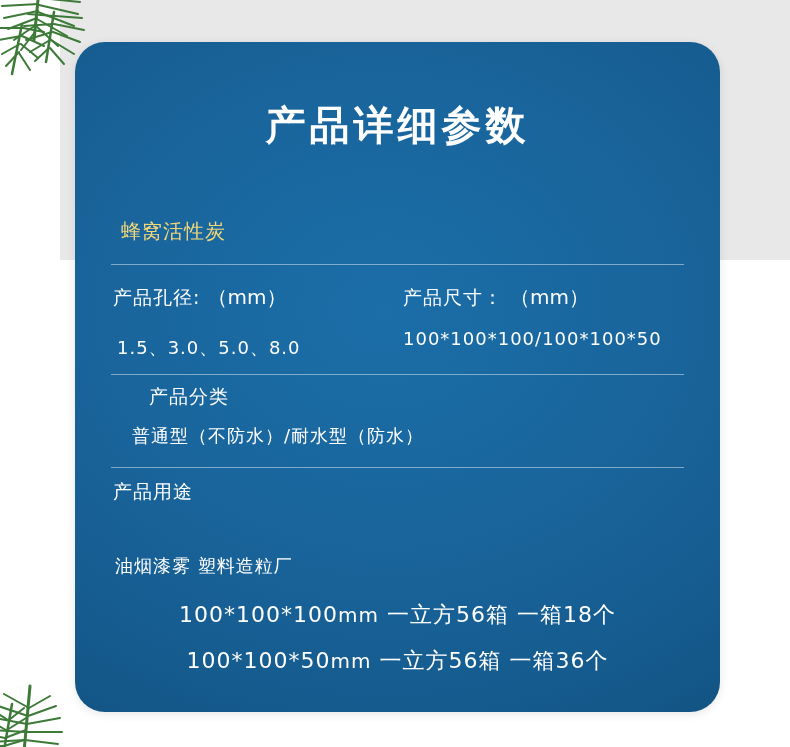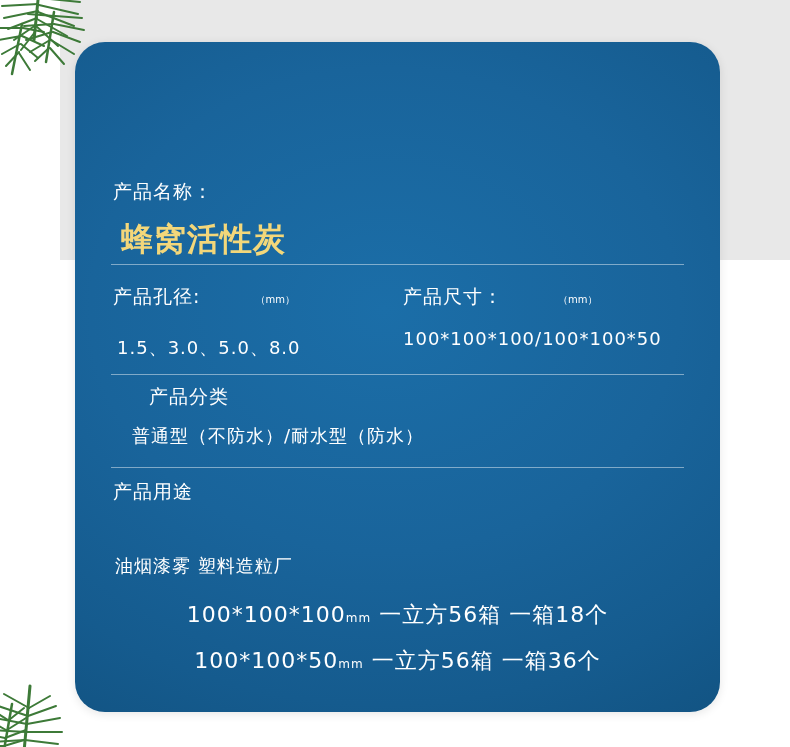--- a/index.html
+++ b/index.html
@@ -81,52 +81,51 @@
     color: #ffffff;
     font-size: 19px;
     font-weight: normal;
     font-family: "DejaVu Sans", "Liberation Sans", sans-serif;
     letter-spacing: 1px;
   }
   .label.plain { font-weight: normal; }
   .value {
     position: absolute;
     color: #f3d77a;
-    font-size: 32px;
-    font-weight: bold;
+    font-size: 20px;
+    font-weight: normal;
     font-family: "DejaVu Sans", "Liberation Sans", sans-serif;
     letter-spacing: 1px;
   }
   .value.white {
     color: #ffffff;
     font-weight: normal;
     font-size: 18px;
   }
   .unit {
-    font-size: 10px;
+    font-size: 20px;
     letter-spacing: 0;
-    margin-left: 48px;
   }
   .divider {
     position: absolute;
     left: 36px;
     width: 573px;
     height: 1px;
     background: rgba(255,255,255,0.45);
   }
   .foot-line {
     position: absolute;
     width: 645px;
     text-align: center;
     color: #ffffff;
     font-size: 22px;
     font-family: "DejaVu Sans", "Liberation Sans", sans-serif;
     letter-spacing: 1px;
   }
-  .foot-line .sm { font-size: 12px; }
+  .foot-line .sm { font-size: 20px; }
 </style>
 </head>
 <body>
 
 <div id="page">
 
   <div class="band-top"></div>
   <div class="band-bottom"></div>
   <div class="band-left-white"></div>
 
@@ -151,22 +150,22 @@
       <path d="M34 128 L62 134 M35 120 L68 124 M36 112 L72 112 M37 104 L70 98 M38 96 L66 86 M39 88 L60 76"></path>
       <path d="M14 130 L22 84" stroke-width="2.5"></path>
       <path d="M14 126 L-4 126 M15 118 L-4 114 M16 110 L-2 100 M18 100 L2 90"></path>
       <path d="M14 126 L34 120 M15 118 L36 110 M17 110 L36 98 M19 100 L34 88"></path>
     </g>
   </svg>
 
   <div class="card">
     <div class="card-inner">
 
+      <div class="title">产品详细参数</div>
 
-      <div class="label plain" style="left:38px; top:137px;">产品名称：</div>
       <div class="value" style="left:46px; top:176px;">蜂窝活性炭</div>
 
       <div class="divider" style="top:222px;"></div>
 
       <div class="label plain" style="left:38px; top:242px;"><span>产品孔径: </span><span class="unit">（mm）</span></div>
       <div class="label plain" style="left:328px; top:242px;"><span>产品尺寸： </span><span class="unit">（mm）</span></div>
 
       <div class="value white" style="left:42px; top:294px;">1.5、3.0、5.0、8.0</div>
       <div class="value white" style="left:328px; top:286px;">100*100*100/100*100*50</div>
 

